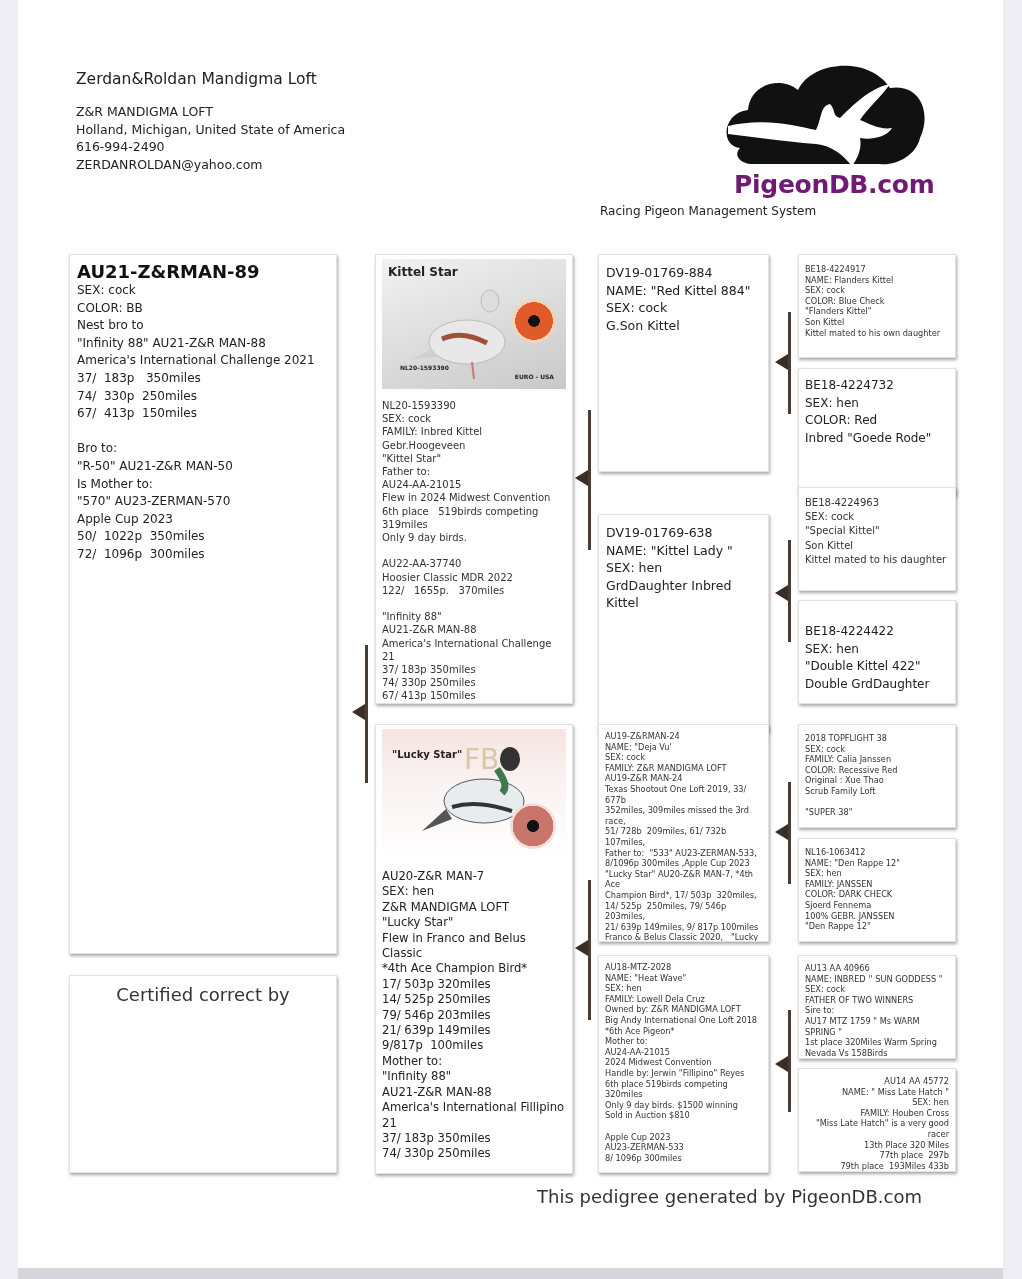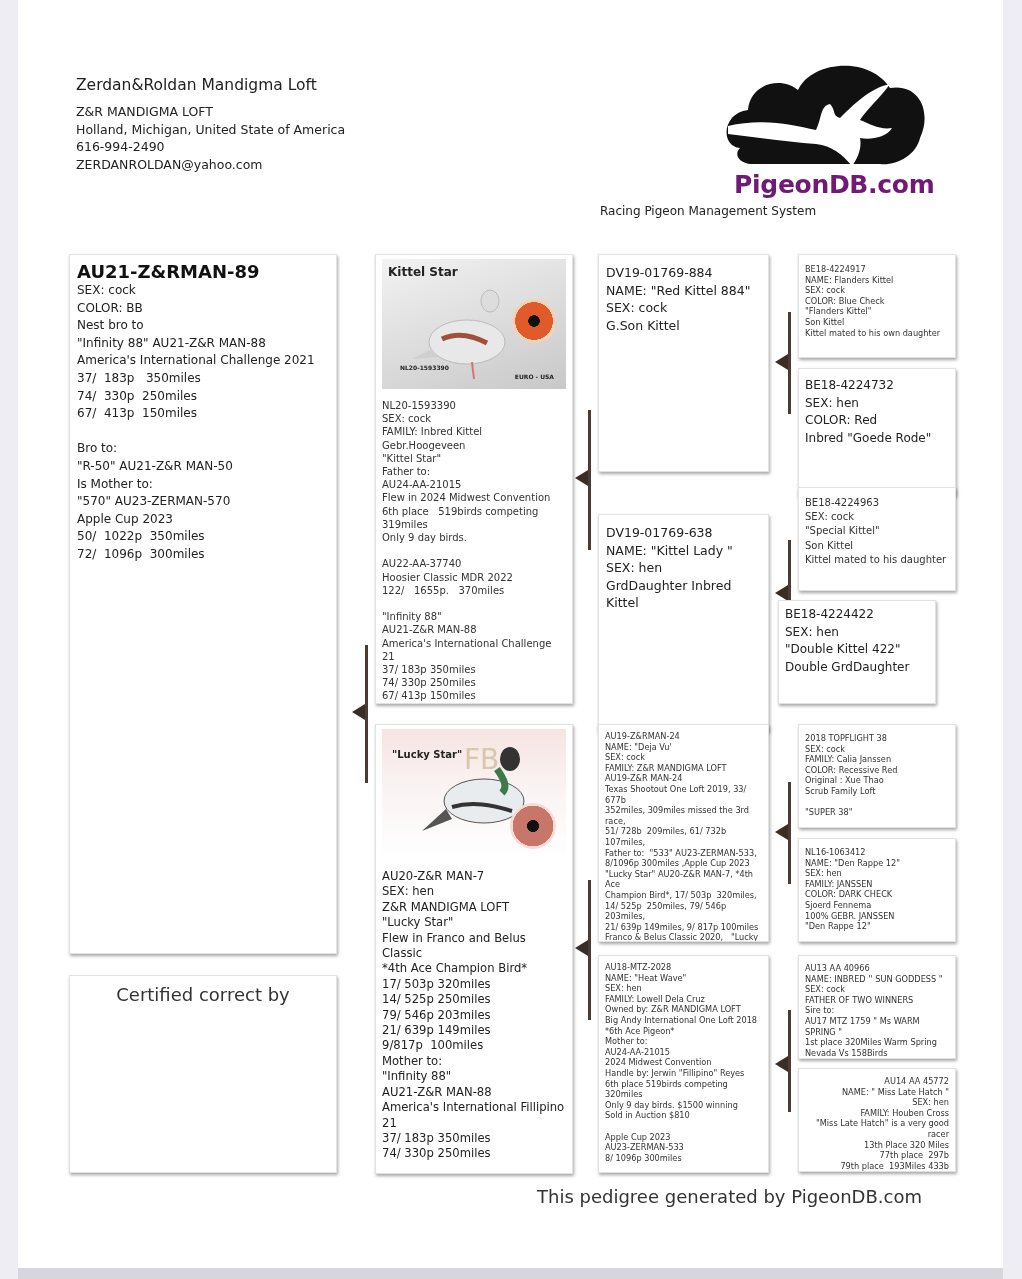--- a/index.html
+++ b/index.html
@@ -3,21 +3,21 @@
 <meta charset="utf-8">
 <style>
   html, body { margin:0; padding:0; }
   body {
     width:1022px; height:1279px; background:#eeedf4; position:relative; overflow:hidden;
     font-family:"DejaVu Sans", sans-serif; color:#222;
   }
   .page { position:absolute; left:18px; top:0; width:985px; height:1268px; background:#fff; }
   .bottom-band { position:absolute; left:18px; top:1268px; width:985px; height:11px; background:#d7d6dd; }
   .abs { position:absolute; }
-  .owner-name { left:76px; top:76px; font-size:15.5px; color:#222; }
+  .owner-name { left:76px; top:70px; font-size:15.5px; color:#222; }
   .owner-line { left:76px; font-size:12.5px; color:#222; }
   .logo { left:720px; top:58px; width:210px; height:120px; }
   .brand { left:734px; top:170px; font-size:25px; font-weight:bold; color:#701a75; letter-spacing:-0.3px; }
   .tagline { left:600px; top:204px; font-size:12px; color:#222; }
 
   .card { position:absolute; background:#fff; border:1px solid #e2e2e2;
           box-shadow:1px 2px 3px rgba(0,0,0,0.35); box-sizing:border-box; overflow:hidden; }
   .card .ln { display:block; white-space:pre-wrap; }
   .sm { font-size:8.2px; line-height:10.6px; color:#333; }
   .md { font-size:10px; line-height:13.2px; color:#333; }
@@ -253,21 +253,21 @@
   </div>
 <div class="card" style="left:798px; top:487px; width:158px; height:104px; padding:8px 6px;">
     <div class="md" id="g3-2" style="line-height:14.2px;">
       <span class="ln">BE18-4224963</span>
       <span class="ln">SEX: cock</span>
       <span class="ln">"Special Kittel"</span>
       <span class="ln">Son Kittel</span>
       <span class="ln">Kittel mated to his daughter</span>
     </div>
   </div>
-<div class="card" style="left:778px; top:600px; width:158px; height:104px; padding:5px 6px;">
+<div class="card" style="left:798px; top:600px; width:158px; height:104px; padding:22px 6px;">
     <div class="lg" id="g3-3" style="font-size:12px; line-height:17.6px;">
       <span class="ln">BE18-4224422</span>
       <span class="ln">SEX: hen</span>
       <span class="ln">"Double Kittel 422"</span>
       <span class="ln">Double GrdDaughter</span>
     </div>
   </div>
 <div class="card" style="left:798px; top:724px; width:158px; height:104px; padding:8px 6px;">
     <div class="sm" id="g3-4">
       <span class="ln">2018 TOPFLIGHT 38</span>

